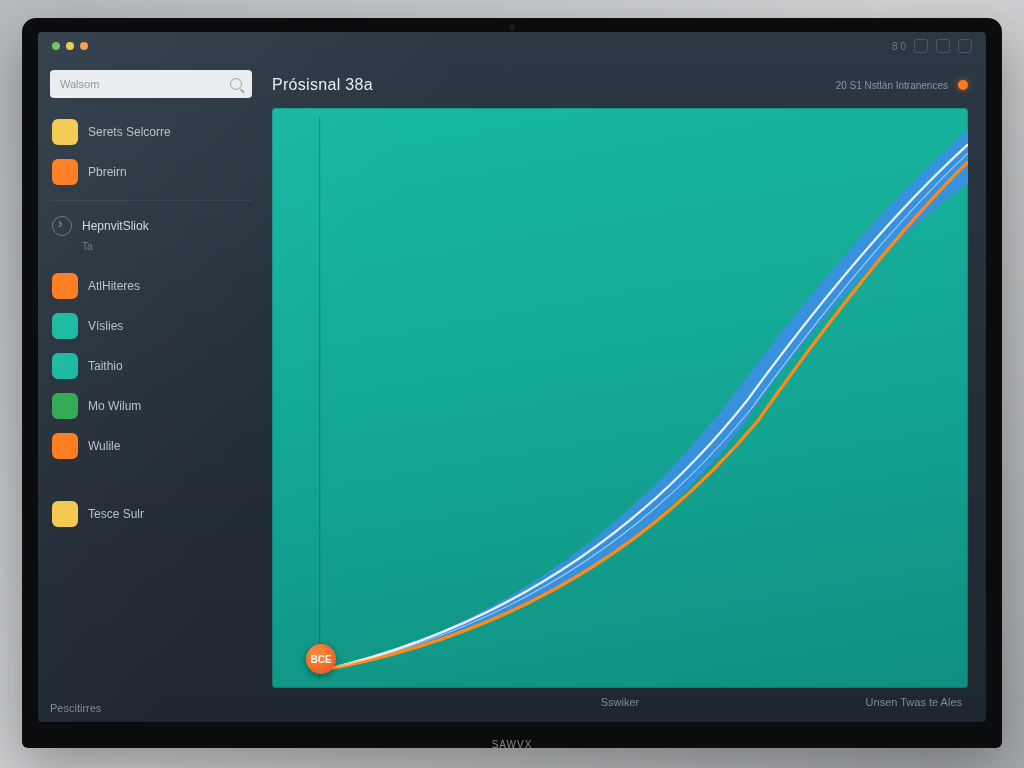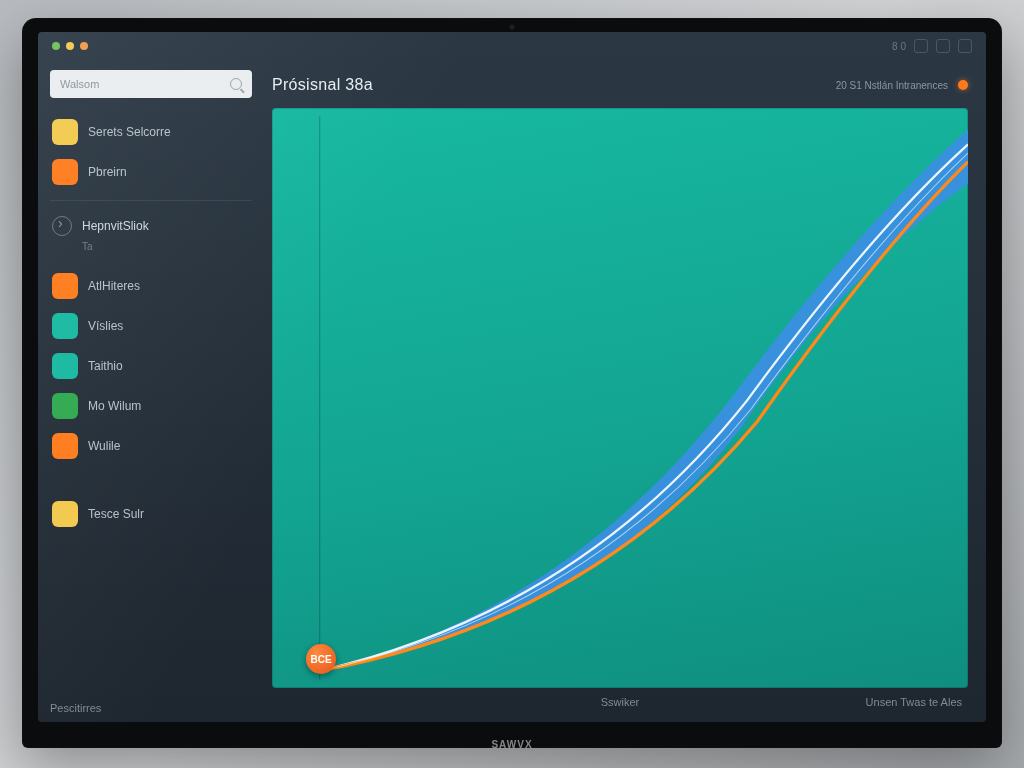--- a/index.html
+++ b/index.html
@@ -26,21 +26,21 @@
   .screen {
     width: 100%; height: 690px;
     background: linear-gradient(180deg, #2b3844 0%, #232d37 60%, #1e262f 100%);
     border-radius: 4px;
     overflow: hidden;
     display: flex; flex-direction: column;
     position: relative;
   }
   .brand {
     position: absolute; bottom: -2px; left: 50%; transform: translateX(-50%);
-    color: #888; font-size: 10px; letter-spacing: 1px; font-weight: 700;
+    color: #888; font-size: 10px; letter-spacing: 1px; font-weight: 400;
   }
 
   
   .topbar {
     height: 28px; display: flex; align-items: center; gap: 8px;
     padding: 0 14px;
     color: #8a97a3;
   }
   .dots { display: flex; gap: 6px; }
   .dot { width: 8px; height: 8px; border-radius: 50%; }

